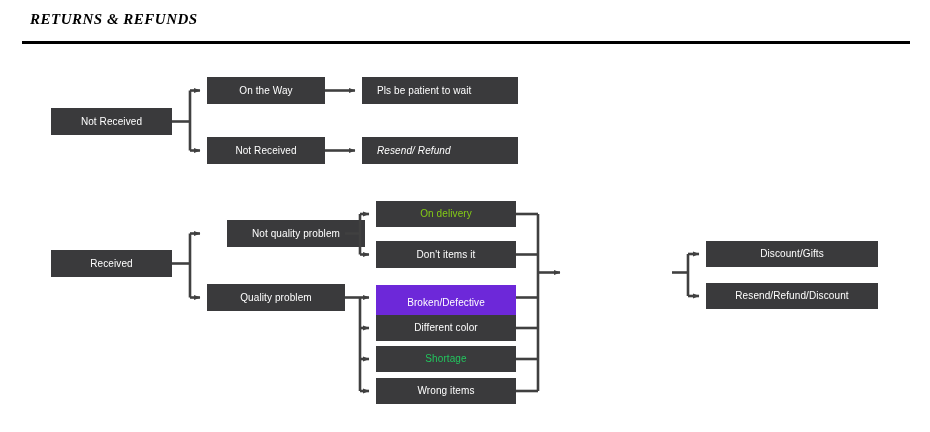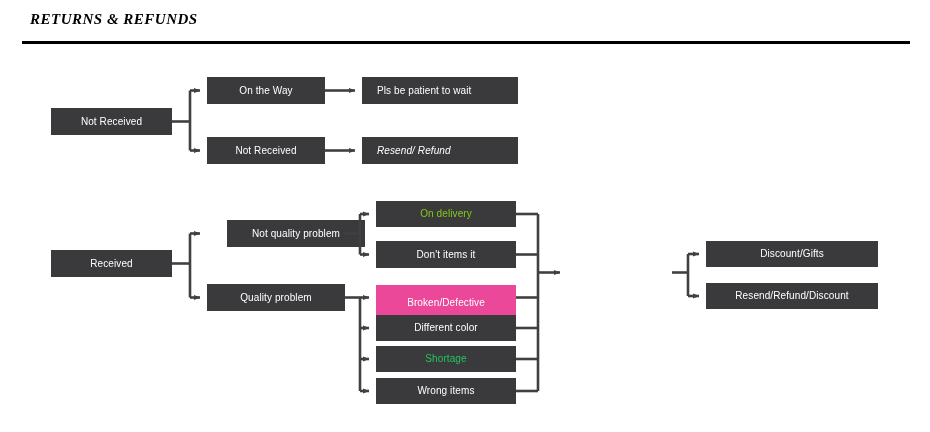--- a/index.html
+++ b/index.html
@@ -99,21 +99,21 @@
     </div>
     <div class="node" style="left: 207px; top: 284px; width: 138px; height: 27px; background: rgb(58, 58, 60); color: rgb(255, 255, 255);">
       <span>Quality problem</span>
     </div>
     <div class="node" style="left: 376px; top: 201px; width: 140px; height: 26px; background: rgb(58, 58, 60); color: #84cc16;">
       <span>On delivery</span>
     </div>
     <div class="node" style="left: 376px; top: 241px; width: 140px; height: 27px; background: rgb(58, 58, 60); color: rgb(255, 255, 255);">
       <span>Don't items it</span>
     </div>
-    <div class="node" style="left: 376px; top: 285px; width: 140px; height: 36px; background: #ec4899; color: rgb(255, 255, 255);">
+    <div class="node" style="left: 376px; top: 285px; width: 140px; height: 36px; background: #6d28d9; color: rgb(255, 255, 255);">
       <span>Broken/Defective</span>
     </div>
     <div class="node" style="left: 376px; top: 315px; width: 140px; height: 26px; background: rgb(58, 58, 60); color: rgb(255, 255, 255);">
       <span>Different color</span>
     </div>
     <div class="node" style="left: 376px; top: 346px; width: 140px; height: 26px; background: rgb(58, 58, 60); color: #22c55e;">
       <span>Shortage</span>
     </div>
     <div class="node" style="left: 376px; top: 378px; width: 140px; height: 26px; background: rgb(58, 58, 60); color: rgb(255, 255, 255);">
       <span>Wrong items</span>

